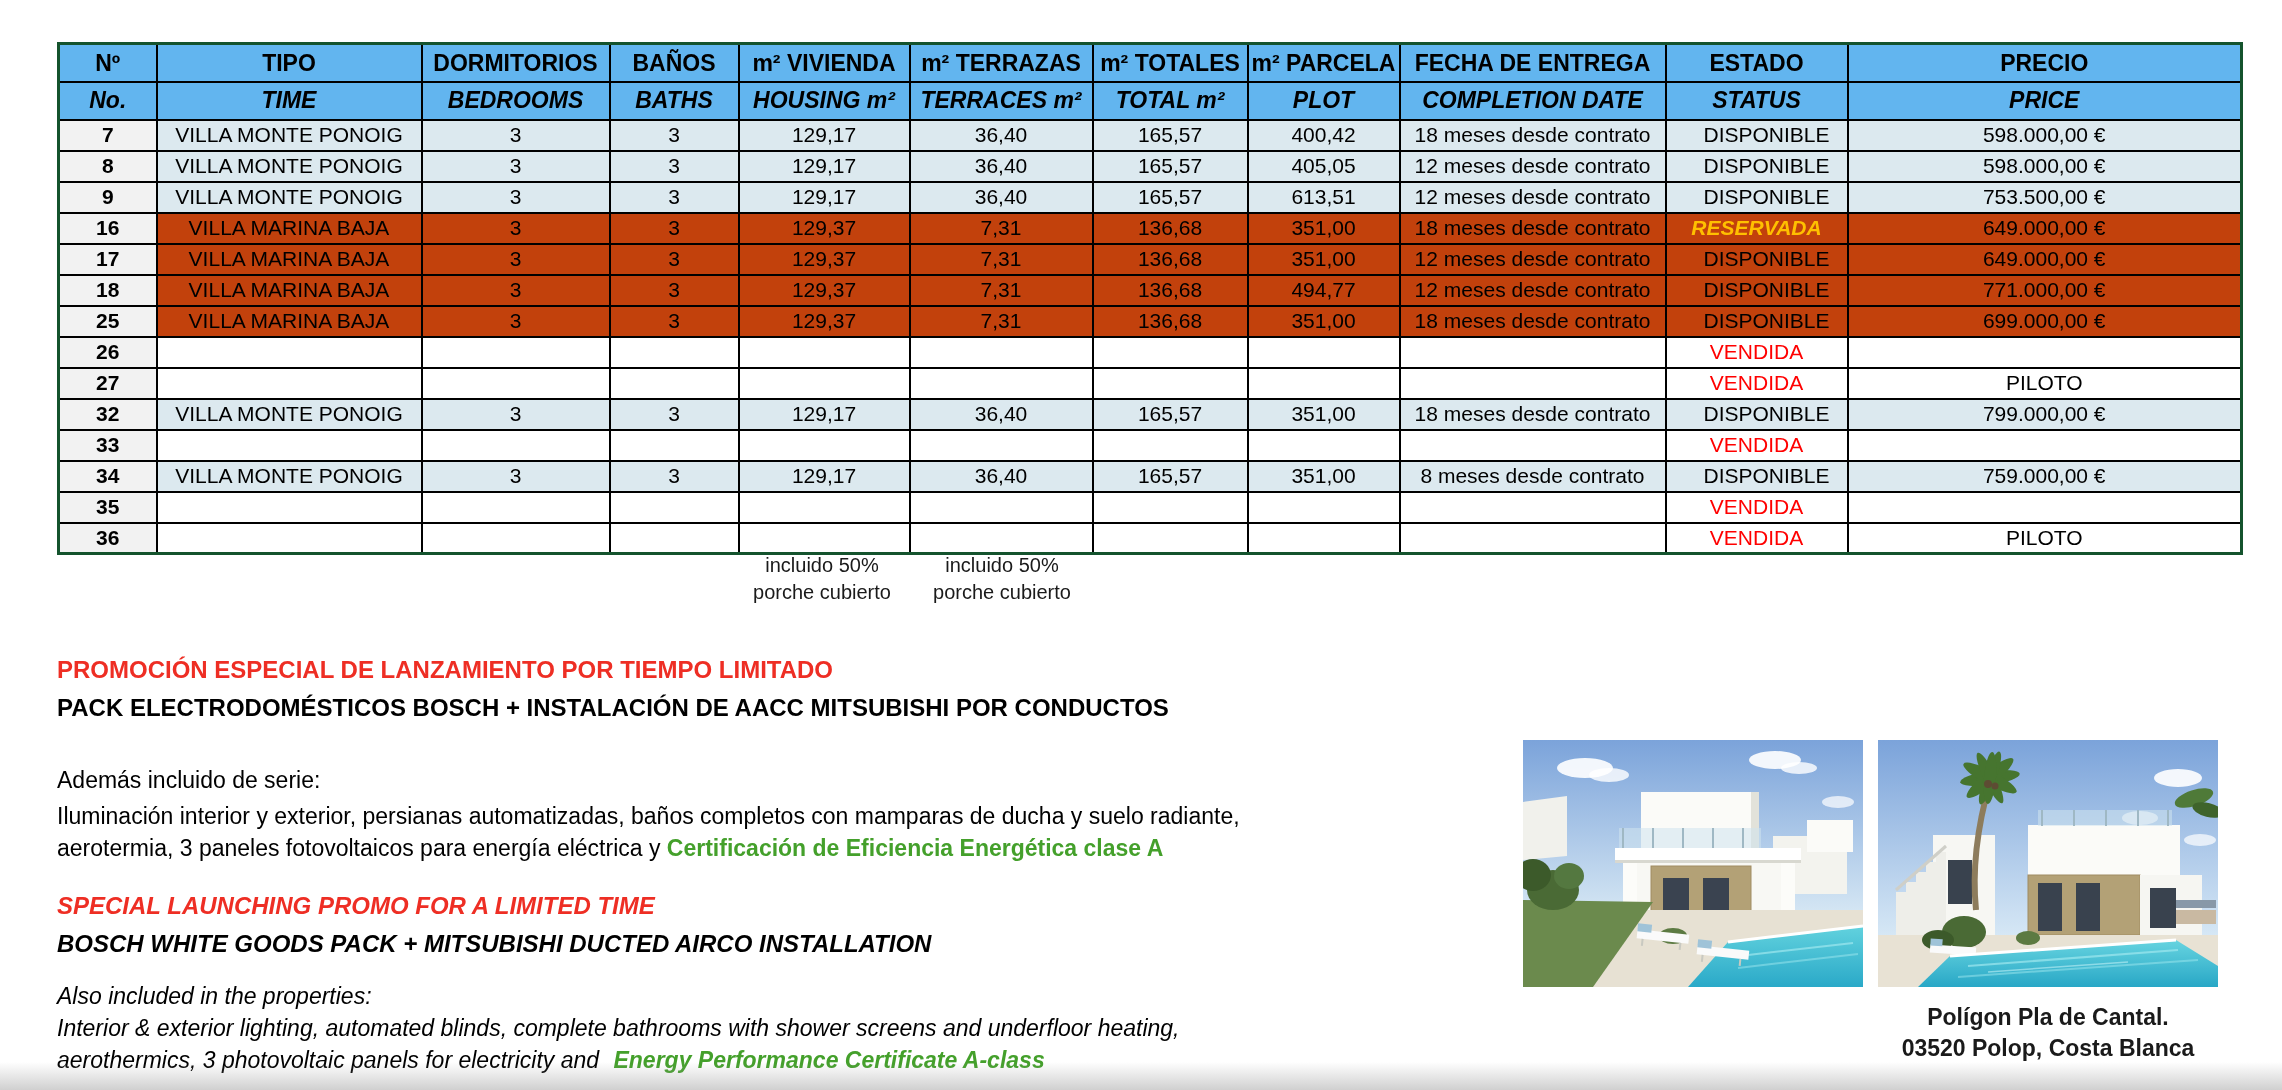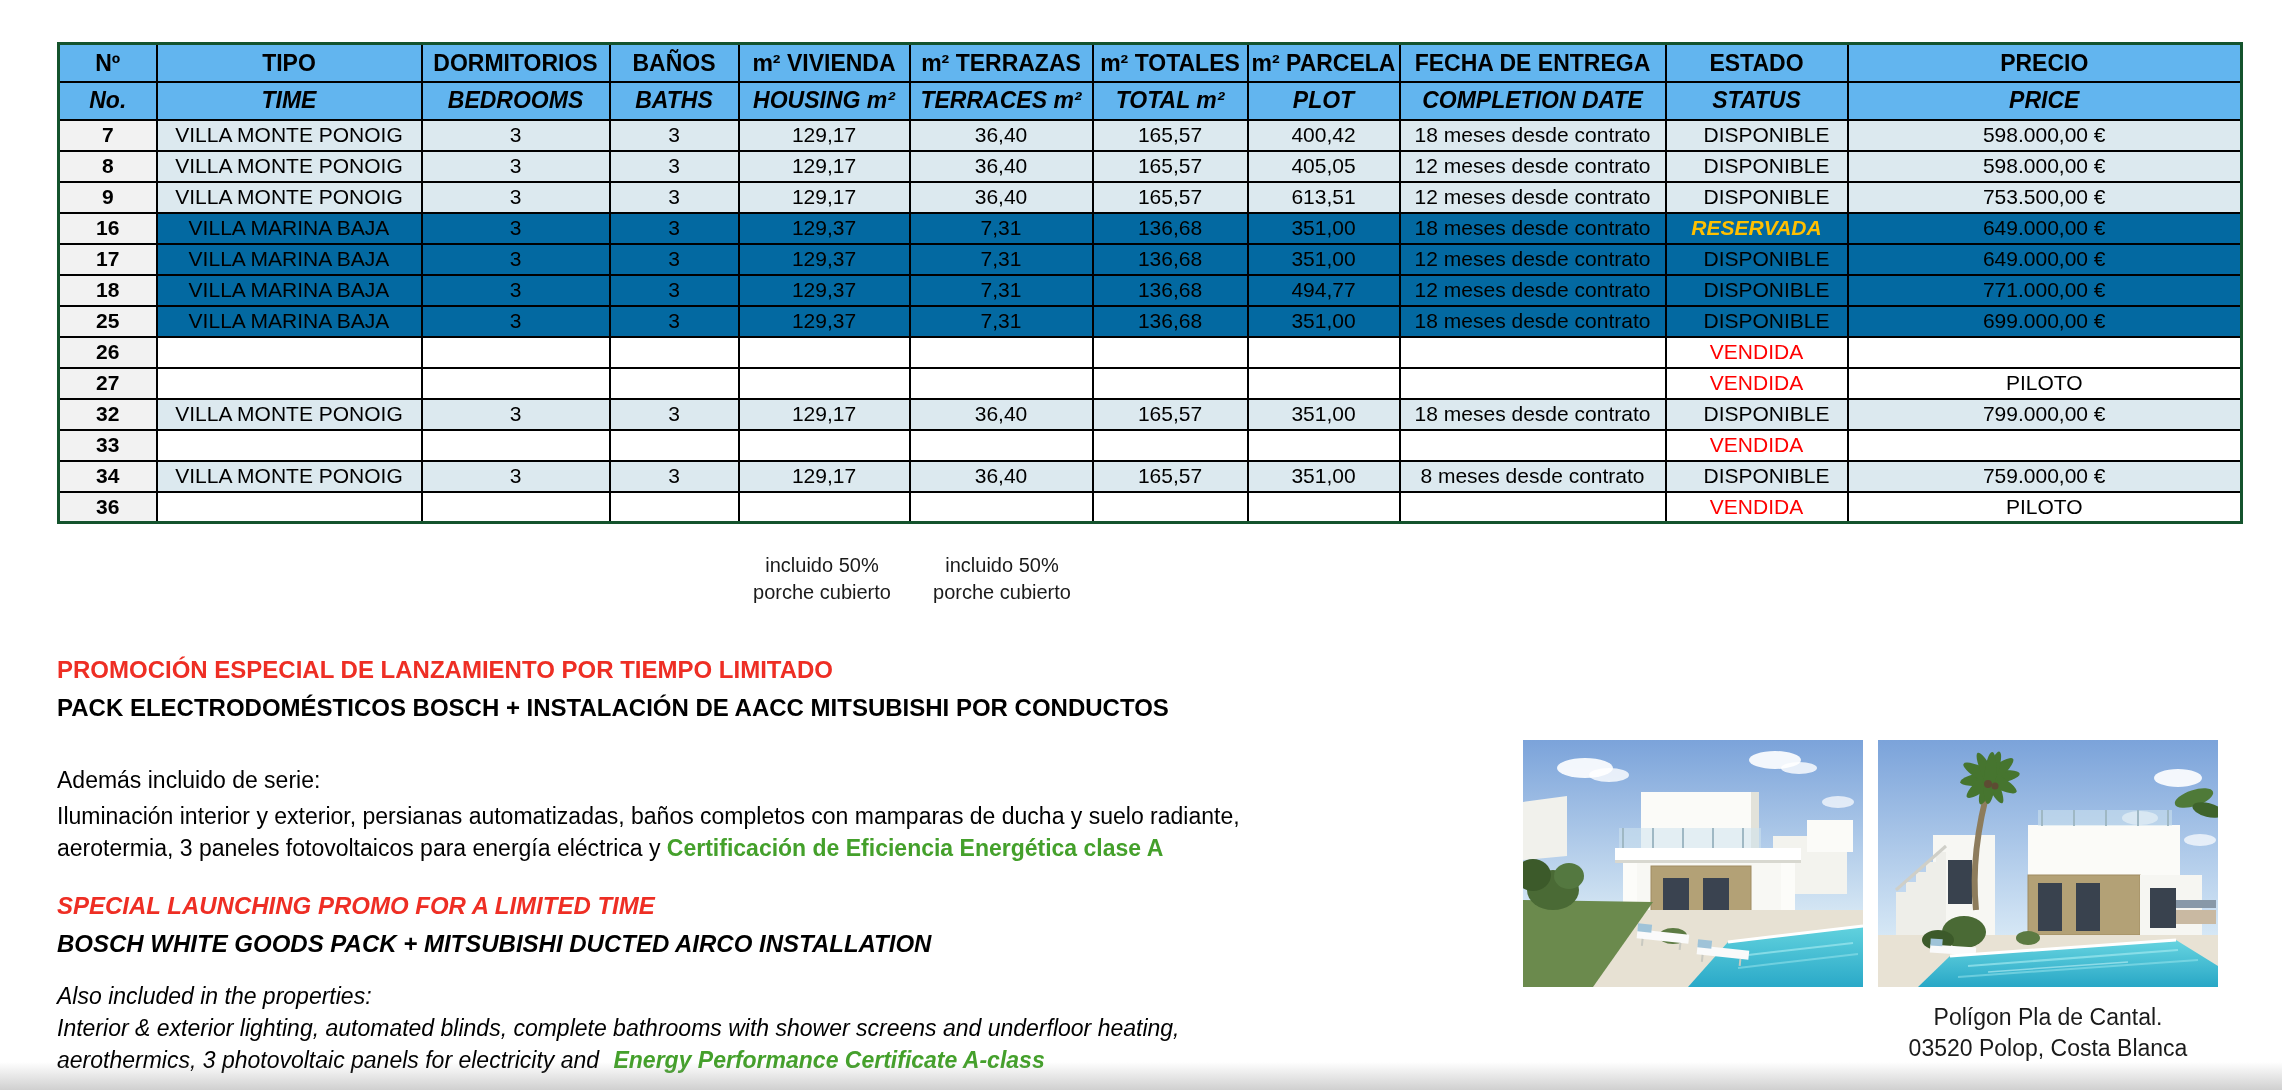--- a/index.html
+++ b/index.html
@@ -12,21 +12,21 @@
   table.price { width: 100%; border-collapse: collapse; table-layout: fixed; border: 3px solid #14532d; }
   table.price th, table.price td {
     border: 2px solid #000; text-align: center; vertical-align: middle;
     font-size: 21px; line-height: 1.05; overflow: hidden; white-space: nowrap;
   }
   table.price thead th { background: #62B5EF; font-size: 23px; font-weight: bold; height: 38px; }
   table.price thead tr.hdr-en th { font-style: italic; }
   table.price tbody tr { height: 31px; }
   table.price td.num { background: #F2F2F2; font-weight: bold; }
   tr.shade-blue td { background: #DCE9EF; }
-  tr.shade-green td { background: #0369a1; }
+  tr.shade-green td { background: #c2410c; }
   tr.shade-blue td.num, tr.shade-green td.num, tr.shade-none td.num { background: #F2F2F2; }
   td.st-reserved { color: #FFC000; font-weight: bold; font-style: italic; }
   td.st-sold { color: #FF0000; }
   td.st-available, td.st-none { color: #000; padding-left: 20px; }
 
   
   .footnote { position: absolute; top: 552px; width: 220px; text-align: center;
               font-size: 20px; line-height: 27px; color: #1a1a1a; }
   #footnote-housing { left: 712px; }
   #footnote-terraces { left: 892px; }
@@ -53,21 +53,21 @@
   #pool-note .en { font-size: 22px; line-height: 32px; font-style: italic; }
 
   
   .photo { position: absolute; top: 740px; width: 340px; height: 247px; overflow: hidden; }
   #photo-1 { left: 1523px; }
   #photo-2 { left: 1878px; }
   .photo svg { display: block; width: 100%; height: 100%; }
 
   
   #address { position: absolute; left: 1858px; top: 1002px; width: 380px; text-align: center;
-             font-size: 23px; line-height: 31px; color: #1a1a1a; }
+             font-size: 23px; line-height: 31px; color: #1a1a1a; font-weight: bold; }
 
   
   #bottom-shadow { position: absolute; left: 0; right: 0; bottom: 0; height: 28px;
                    background: linear-gradient(to bottom, rgba(160,160,160,0), rgba(150,150,150,0.45)); }
 </style>
 </head>
 <body>
 
 <div id="page">
 
@@ -263,20 +263,33 @@
             <td>VILLA MONTE PONOIG</td>
             <td>3</td>
             <td>3</td>
             <td>129,17</td>
             <td>36,40</td>
             <td>165,57</td>
             <td>351,00</td>
             <td>8 meses desde contrato</td>
             <td class="st-available">DISPONIBLE</td>
             <td>759.000,00 €</td>
+          </tr>
+          <tr class="shade-none">
+            <td class="num">35</td>
+            <td></td>
+            <td></td>
+            <td></td>
+            <td></td>
+            <td></td>
+            <td></td>
+            <td></td>
+            <td></td>
+            <td class="st-sold">VENDIDA</td>
+            <td></td>
           </tr>
           <tr class="shade-none">
             <td class="num">36</td>
             <td></td>
             <td></td>
             <td></td>
             <td></td>
             <td></td>
             <td></td>
             <td></td>

